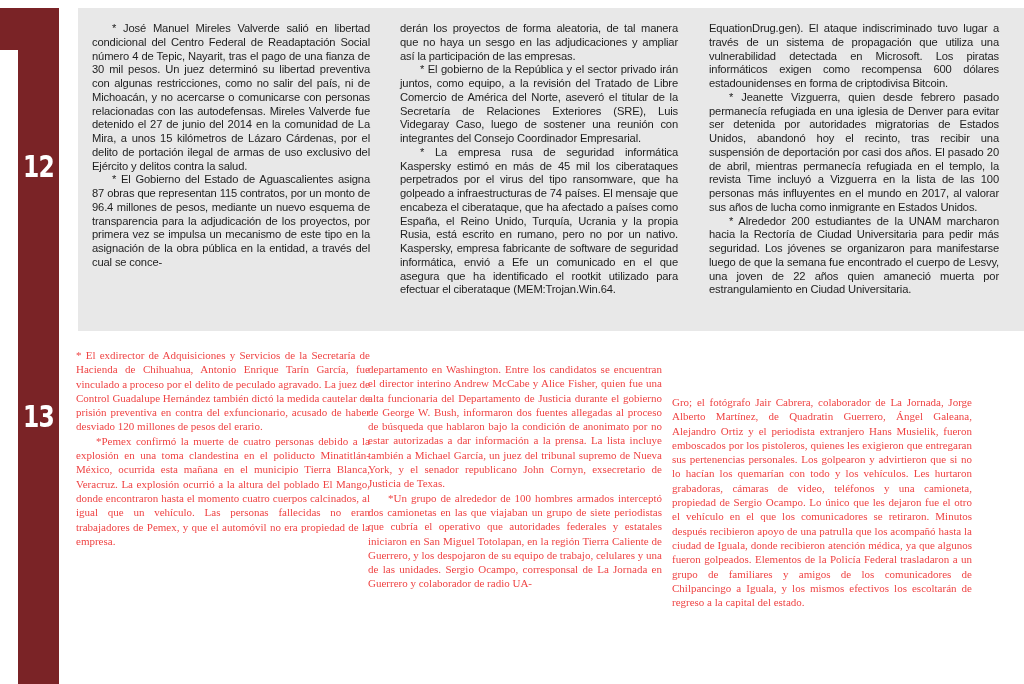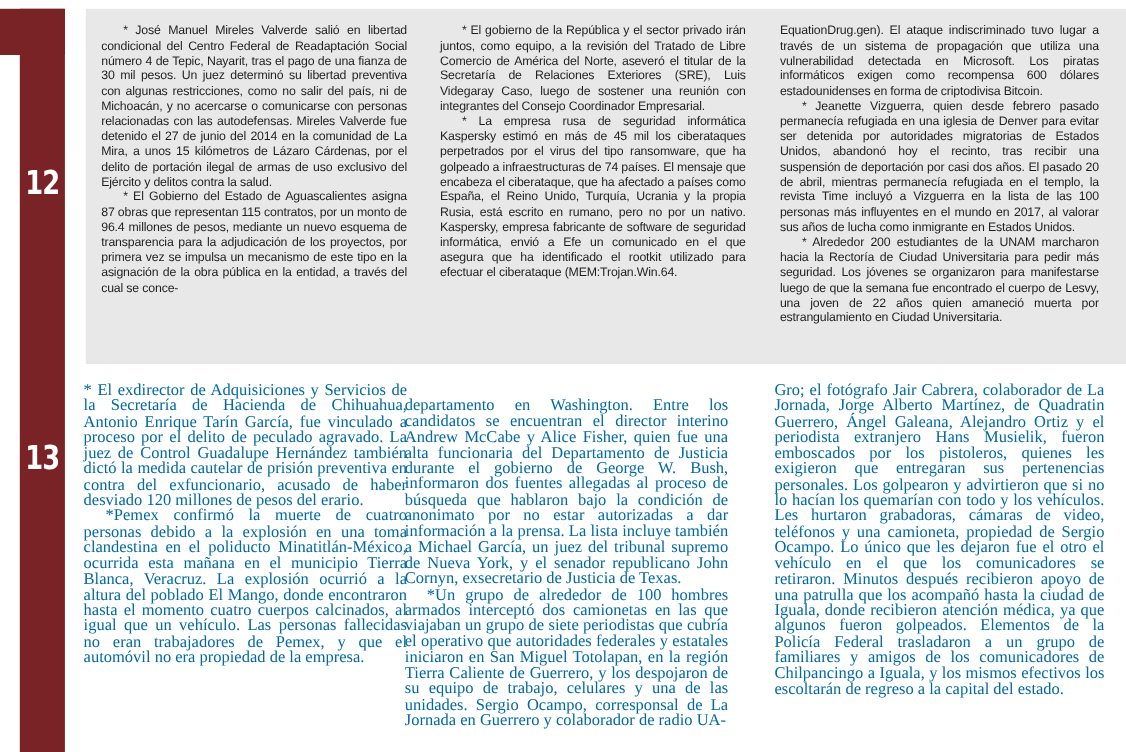--- a/index.html
+++ b/index.html
@@ -36,42 +36,43 @@
   .top .col {
     top: 22px; font-family: "Liberation Sans", sans-serif;
     font-size: 11.2px; line-height: 13.75px; color: #1e1e1e;
     letter-spacing: -0.15px;
   }
   .top .c1 { left: 92px; width: 278px; }
   .top .c2 { left: 400px; width: 278px; }
   .top .c3 { left: 709px; width: 290px; }
   .bottom .col {
     top: 348px; font-family: "Liberation Serif", serif;
-    font-size: 15px; line-height: 14.3px; color: #0369a1;
+    font-size: 11px; line-height: 14.3px; color: #ef4444;
   }
   .bottom .c1 { left: 76px; width: 294px; }
   .bottom .c2 { left: 368px; width: 294px; margin-top: 14px; }
-  .bottom .c3 { left: 704px; width: 300px; }
+  .bottom .c3 { left: 672px; width: 300px; margin-top: 47px; }
 </style>
 </head>
 <body>
 
 <div class="red-top"></div>
 <div class="red-bar"></div>
 <div class="page-num p12">12</div>
 <div class="page-num p13">13</div>
 
 <div class="grey-box"></div>
 
 <div class="top">
   <div class="col c1">
     <p class="ind">* José Manuel Mireles Valverde salió en libertad condicional del Centro Federal de Readaptación Social número 4 de Tepic, Nayarit, tras el pago de una fianza de 30 mil pesos. Un juez determinó su libertad preventiva con algunas restricciones, como no salir del país, ni de Michoacán, y no acercarse o comunicarse con personas relacionadas con las autodefensas. Mireles Valverde fue detenido el 27 de junio del 2014 en la comunidad de La Mira, a unos 15 kilómetros de Lázaro Cárdenas, por el delito de portación ilegal de armas de uso exclusivo del Ejército y delitos contra la salud.</p>
     <p class="ind">* El Gobierno del Estado de Aguascalientes asigna 87 obras que representan 115 contratos, por un monto de 96.4 millones de pesos, mediante un nuevo esquema de transparencia para la adjudicación de los proyectos, por primera vez se impulsa un mecanismo de este tipo en la asignación de la obra pública en la entidad, a través del cual se conce-</p>
   </div>
   <div class="col c2">
+    <p>derán los proyectos de forma aleatoria, de tal manera que no haya un sesgo en las adjudicaciones y ampliar así la participación de las empresas.</p>
     <p class="ind">* El gobierno de la República y el sector privado irán juntos, como equipo, a la revisión del Tratado de Libre Comercio de América del Norte, aseveró el titular de la Secretaría de Relaciones Exteriores (SRE), Luis Videgaray Caso, luego de sostener una reunión con integrantes del Consejo Coordinador Empresarial.</p>
     <p class="ind">* La empresa rusa de seguridad informática Kaspersky estimó en más de 45 mil los ciberataques perpetrados por el virus del tipo ransomware, que ha golpeado a infraestructuras de 74 países. El mensaje que encabeza el ciberataque, que ha afectado a países como España, el Reino Unido, Turquía, Ucrania y la propia Rusia, está escrito en rumano, pero no por un nativo. Kaspersky, empresa fabricante de software de seguridad informática, envió a Efe un comunicado en el que asegura que ha identificado el rootkit utilizado para efectuar el ciberataque (MEM:Trojan.Win.64.</p>
   </div>
   <div class="col c3">
     <p>EquationDrug.gen). El ataque indiscriminado tuvo lugar a través de un sistema de propagación que utiliza una vulnerabilidad detectada en Microsoft. Los piratas informáticos exigen como recompensa 600 dólares estadounidenses en forma de criptodivisa Bitcoin.</p>
     <p class="ind">* Jeanette Vizguerra, quien desde febrero pasado permanecía refugiada en una iglesia de Denver para evitar ser detenida por autoridades migratorias de Estados Unidos, abandonó hoy el recinto, tras recibir una suspensión de deportación por casi dos años. El pasado 20 de abril, mientras permanecía refugiada en el templo, la revista Time incluyó a Vizguerra en la lista de las 100 personas más influyentes en el mundo en 2017, al valorar sus años de lucha como inmigrante en Estados Unidos.</p>
     <p class="ind">* Alrededor 200 estudiantes de la UNAM marcharon hacia la Rectoría de Ciudad Universitaria para pedir más seguridad. Los jóvenes se organizaron para manifestarse luego de que la semana fue encontrado el cuerpo de Lesvy, una joven de 22 años quien amaneció muerta por estrangulamiento en Ciudad Universitaria.</p>
   </div>
 </div>
 

